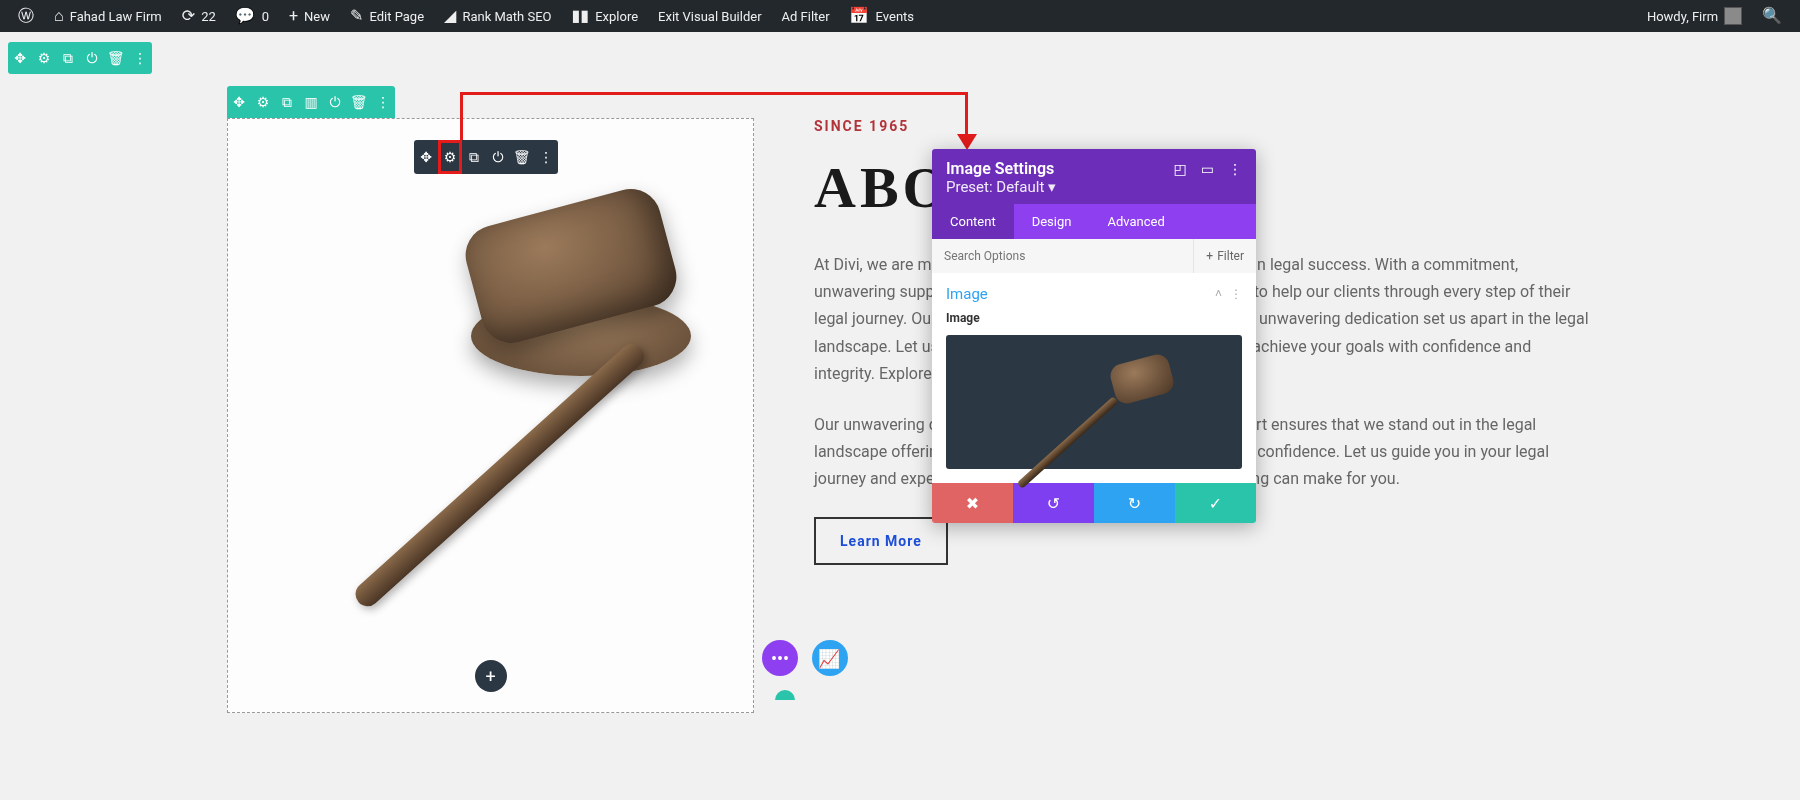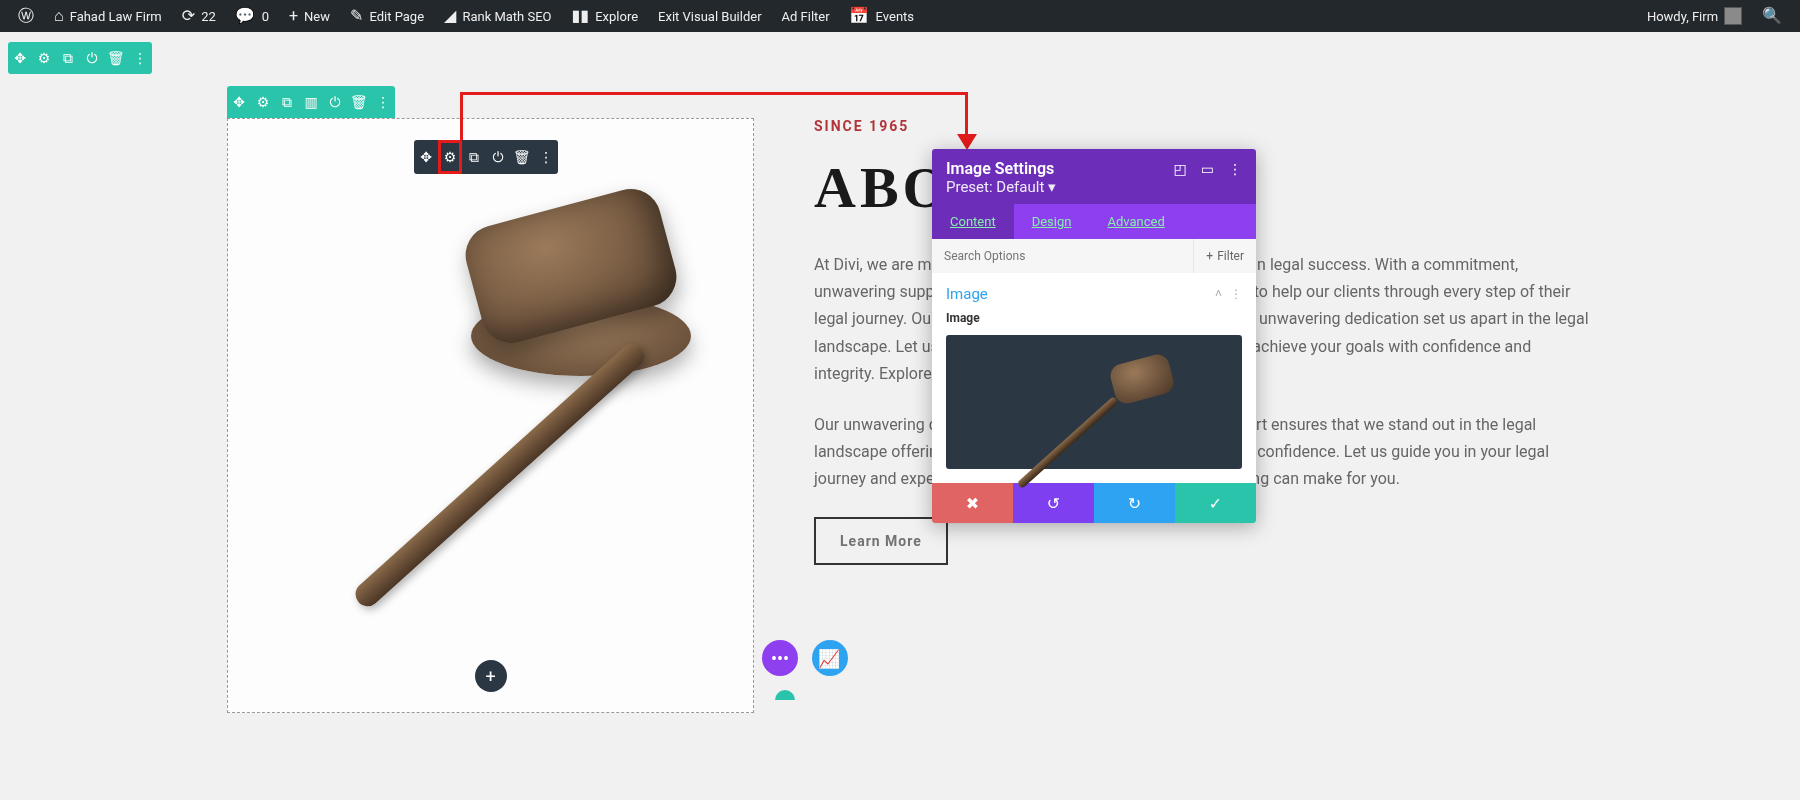--- a/index.html
+++ b/index.html
@@ -31,32 +31,32 @@
 .gavel-placeholder { width: 480px; height: 540px; position: relative; }
 .gavel-head { position:absolute; top:60px; right:60px; width:200px; height:120px; background: radial-gradient(ellipse at 40% 30%, #9b7a5a, #5a4330); border-radius: 30px; transform: rotate(-15deg); box-shadow: inset -10px -10px 30px rgba(0,0,0,.4), 0 10px 20px rgba(0,0,0,.3);}
 .gavel-base { position:absolute; top:150px; right:40px; width:220px; height:80px; background: radial-gradient(ellipse at 50% 30%, #a08060, #5a4330); border-radius: 50%; box-shadow: 0 10px 20px rgba(0,0,0,.3);}
 .gavel-handle { position:absolute; top:190px; left:10px; width:380px; height:24px; background: linear-gradient(#8a6a4a, #4a3525); border-radius: 12px; transform: rotate(-42deg); transform-origin: right center; box-shadow: 0 4px 8px rgba(0,0,0,.3);}
 .add-circle { position: absolute; bottom: 20px; left: 50%; transform: translateX(-50%); width: 32px; height: 32px; background: #2b3743; color:#fff; border-radius:50%; display:flex; align-items:center; justify-content:center; font-size:18px; cursor:pointer;}
 
 .text-col { flex: 1; padding-top: 32px; color: #333; }
 .eyebrow { color: #b1343a; font-size: 14px; font-weight: 700; letter-spacing: 2px; margin-bottom: 20px; }
 .heading { font-family: Georgia, serif; font-size: 58px; letter-spacing: 4px; color: #1a1a1a; margin-bottom: 30px; }
 .para { font-size: 16px; line-height: 1.7; color: #666; margin-bottom: 24px; }
-.learn-btn { display:inline-block; border: 2px solid #333; padding: 14px 24px; font-size: 14px; font-weight: 700; letter-spacing: 1px; color: #737373; }
+.learn-btn { display:inline-block; border: 2px solid #333; padding: 14px 24px; font-size: 14px; font-weight: 700; letter-spacing: 1px; color: #1d4ed8; }
 
 
 .panel { position: absolute; top: 149px; left: 932px; width: 324px; background: #fff; box-shadow: 0 4px 20px rgba(0,0,0,.3); border-radius: 3px; overflow: hidden; }
 .panel-head { background: #6c2eb9; color:#fff; padding: 10px 14px 8px; }
 .panel-title-row { display:flex; align-items:center; justify-content:space-between; }
 .panel-title { font-size: 16px; font-weight: 600; }
 .panel-icons { display:flex; gap:14px; }
 .panel-icons span { cursor:pointer; font-size: 14px; }
 .preset { font-size: 15px; margin-top: 0; opacity:.9;}
 .panel-tabs { background: #8e3ff0; display:flex; }
-.panel-tab { flex:0 0 auto; padding: 10px 18px; color:#86efac; font-size: 13px; cursor:pointer;text-decoration:underline; }
+.panel-tab { flex:0 0 auto; padding: 10px 18px; color:#ffffff; font-size: 13px; cursor:pointer; }
 .panel-tab.active { background: #6c2eb9; }
 .search-row { display:flex; background:#f6f6f6; }
 .search-input { flex:1; border:none; background:transparent; padding: 10px 12px; font-size:12px; outline:none; color:#666; }
 .filter { padding: 10px 12px; font-size:12px; color:#666; border-left:1px solid #e5e5e5; cursor:pointer; display:flex; align-items:center; gap:4px;}
 .section-header { display:flex; align-items:center; justify-content:space-between; padding: 12px 14px 8px; }
 .section-label { color: #2ea3f2; font-size: 15px; }
 .section-ctrls { display:flex; gap:8px; color:#aaa; font-size:12px;}
 .field-label { padding: 0 14px; font-size: 12px; font-weight:700; color:#333; }
 .thumb { margin: 10px 14px 14px; height: 134px; background: #2b3743; border-radius:3px; display:flex; align-items:center; justify-content:center; position:relative;}
 .thumb-gavel-head { position:absolute; top:24px; right:70px; width:60px; height:40px; background: radial-gradient(ellipse at 40% 30%, #9b7a5a, #4a3525); border-radius: 12px; transform: rotate(-15deg);}

